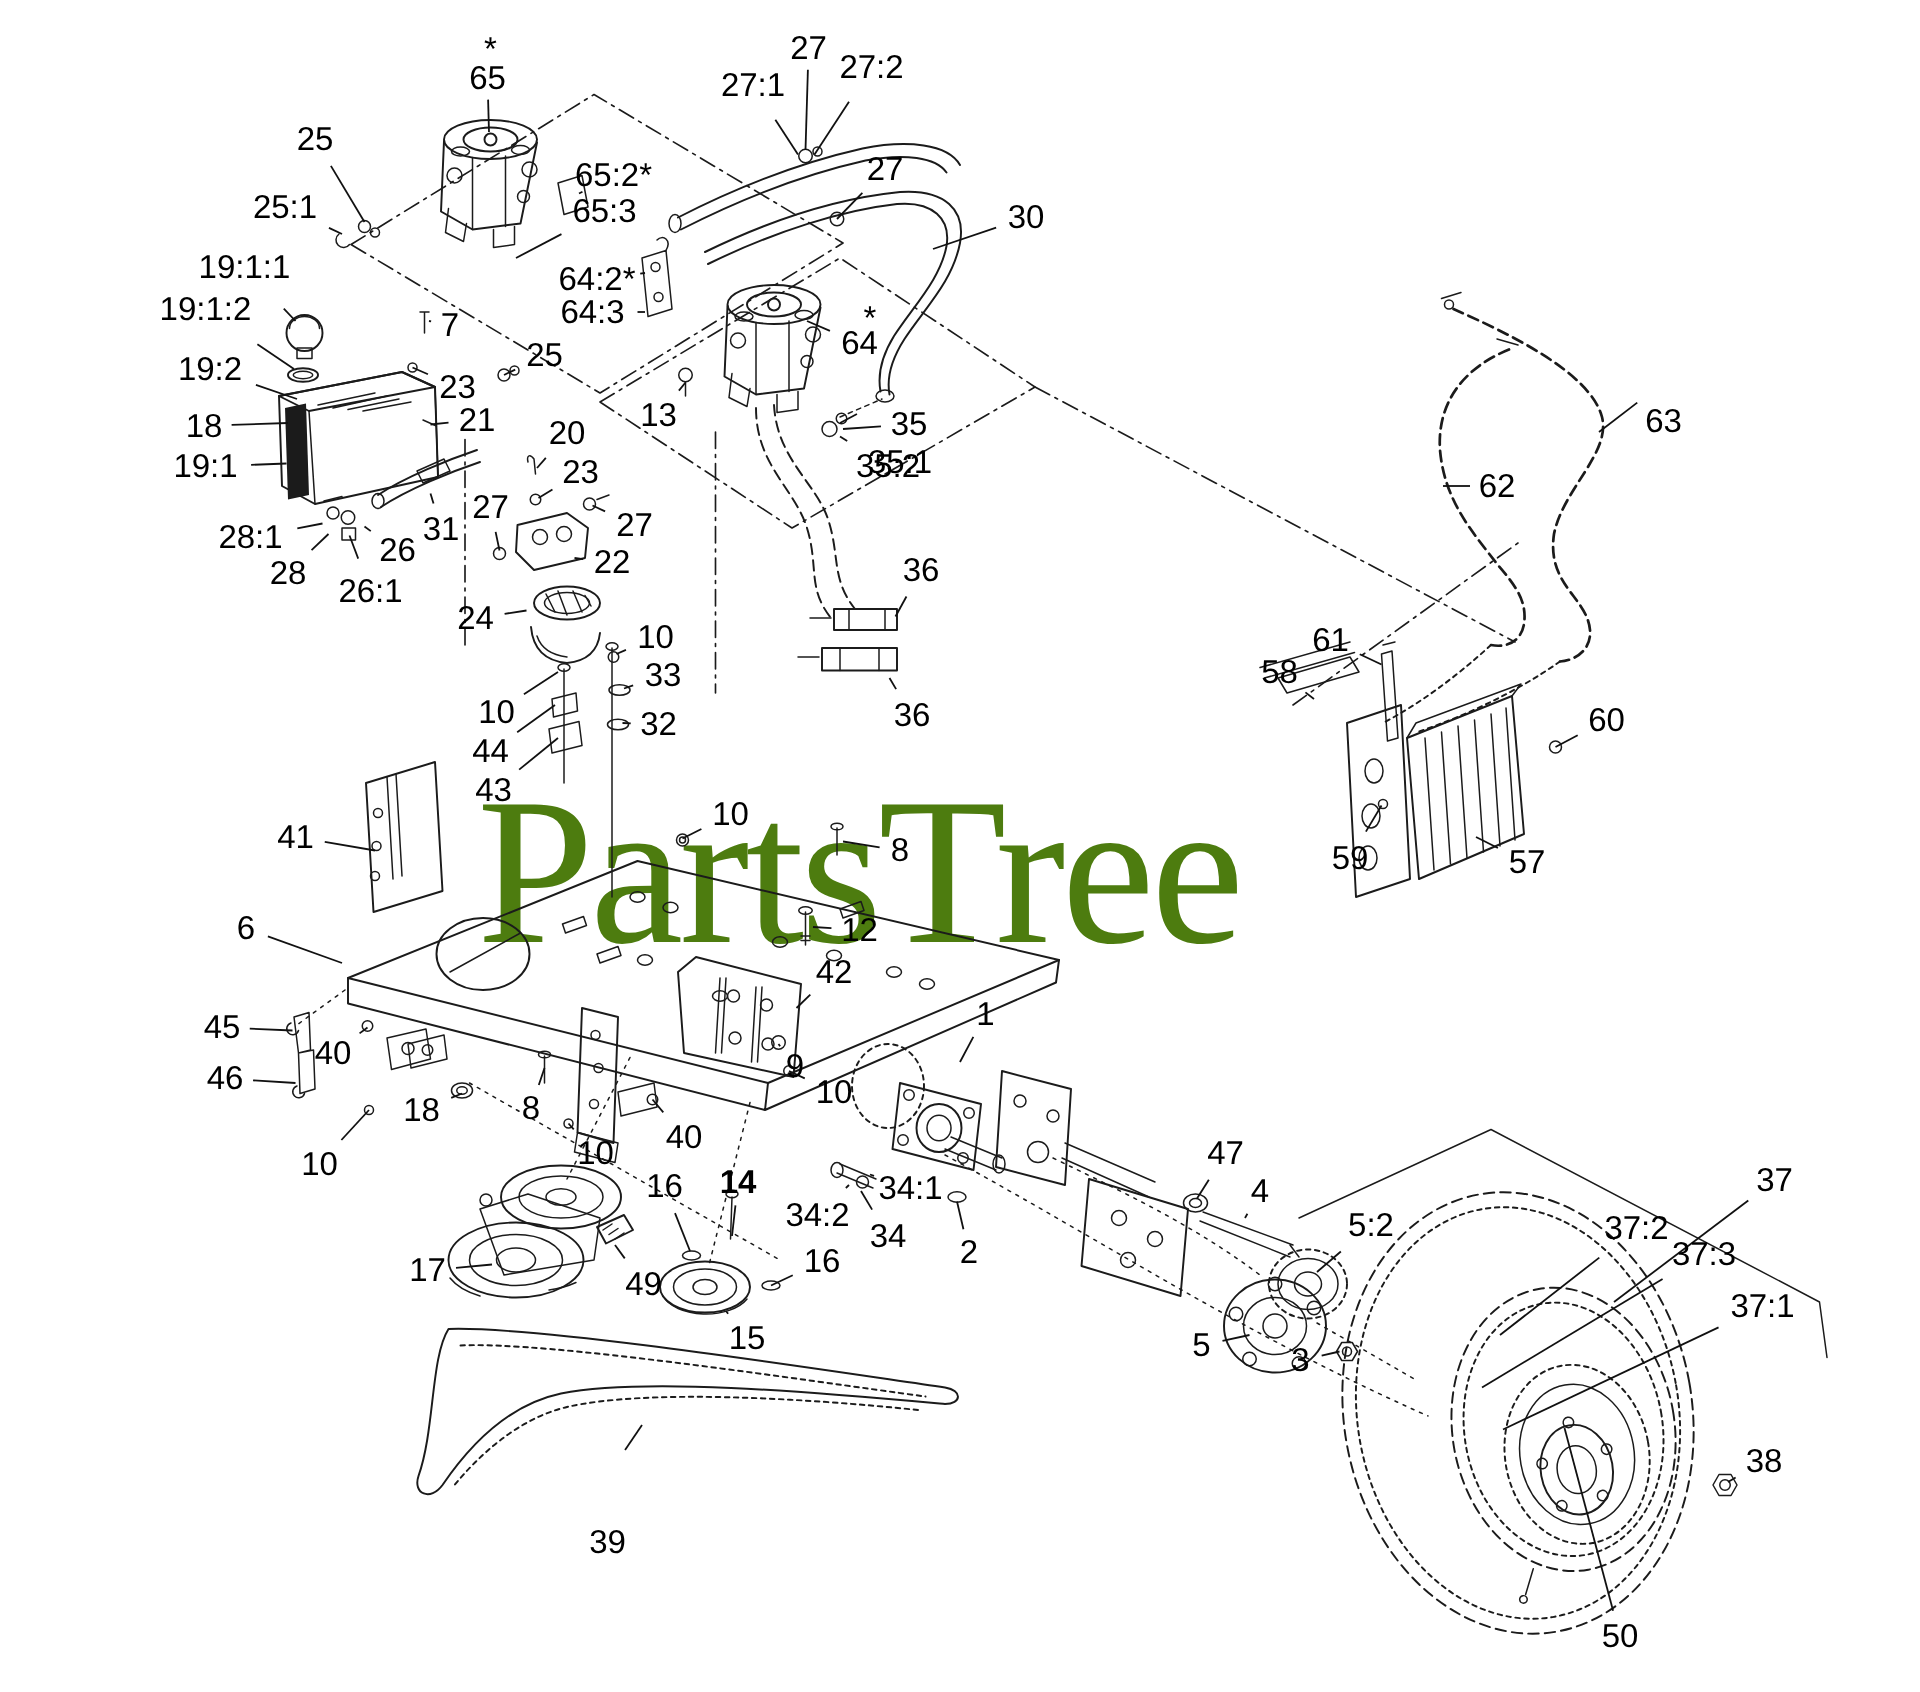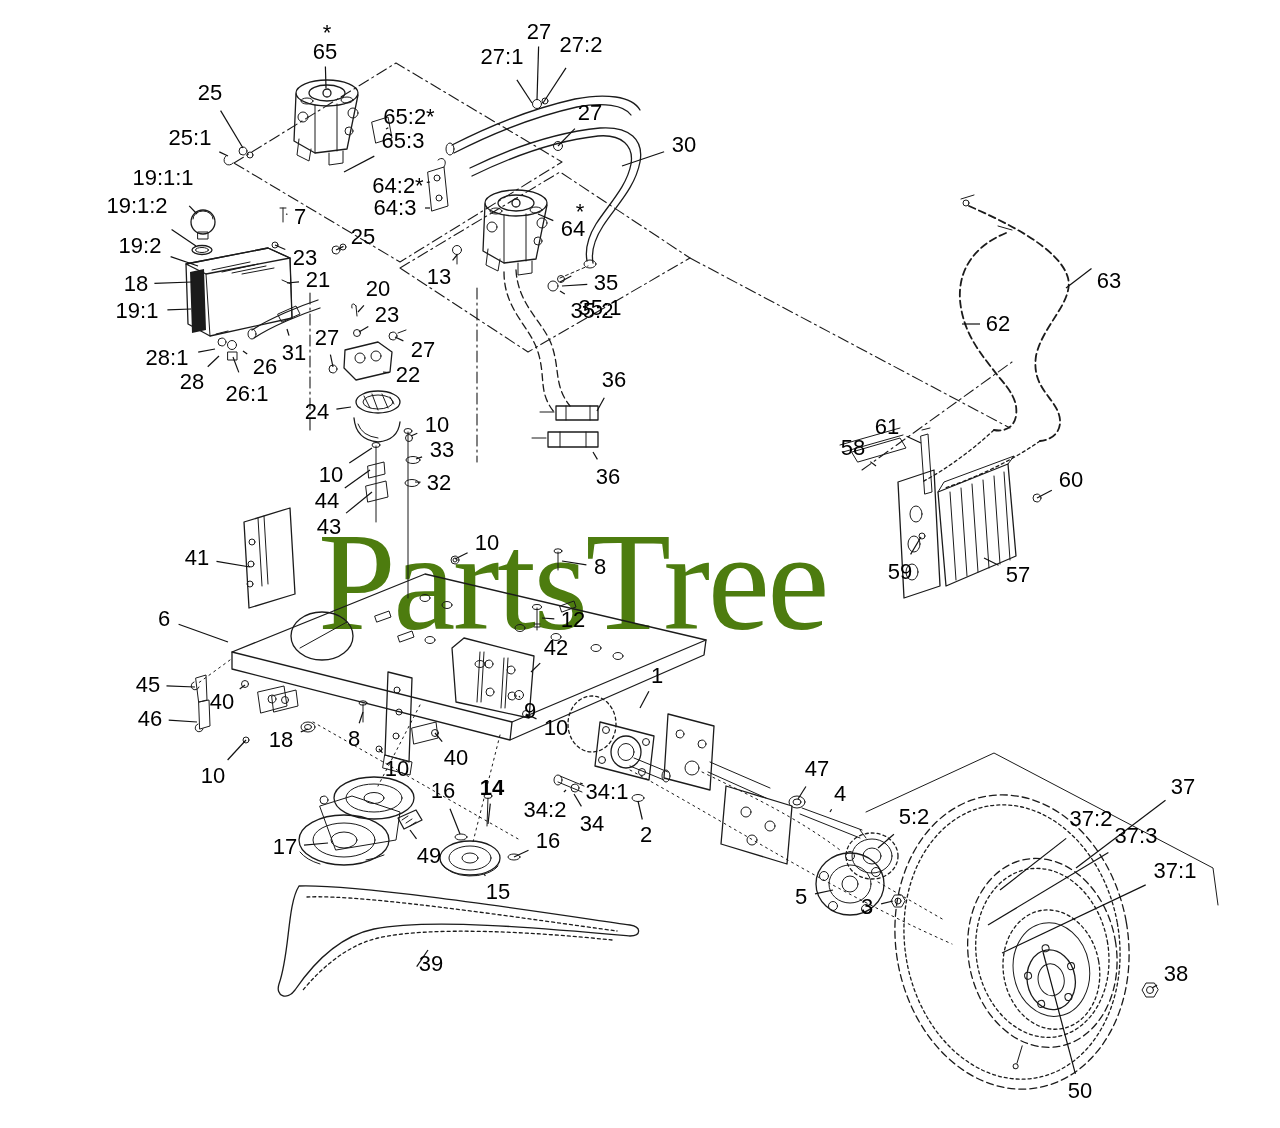--- a/index.html
+++ b/index.html
@@ -556,18 +556,18 @@
       <div class="callout" style="left: 1091px; top: 819px;">37:2</div>
       <div class="callout" style="left: 1136px; top: 836px;">37:3</div>
       <div class="callout" style="left: 1175px; top: 871px;">37:1</div>
       <div class="callout" style="left: 285px; top: 847px;">17</div>
       <div class="callout" style="left: 429px; top: 856px;">49</div>
       <div class="callout" style="left: 548px; top: 841px;">16</div>
       <div class="callout" style="left: 498px; top: 892px;">15</div>
       <div class="callout" style="left: 801px; top: 897px;">5</div>
       <div class="callout" style="left: 867px; top: 907px;">3</div>
       <div class="callout" style="left: 1176px; top: 974px;">38</div>
-      <div class="callout" style="left: 405px; top: 964px; margin-left: 26px;">39</div>
+      <div class="callout" style="left: 405px; top: 1028px;">39</div>
       <div class="callout" style="left: 1080px; top: 1091px;">50</div>
     </div>
 
 
 </div>
 
 </body></html>

